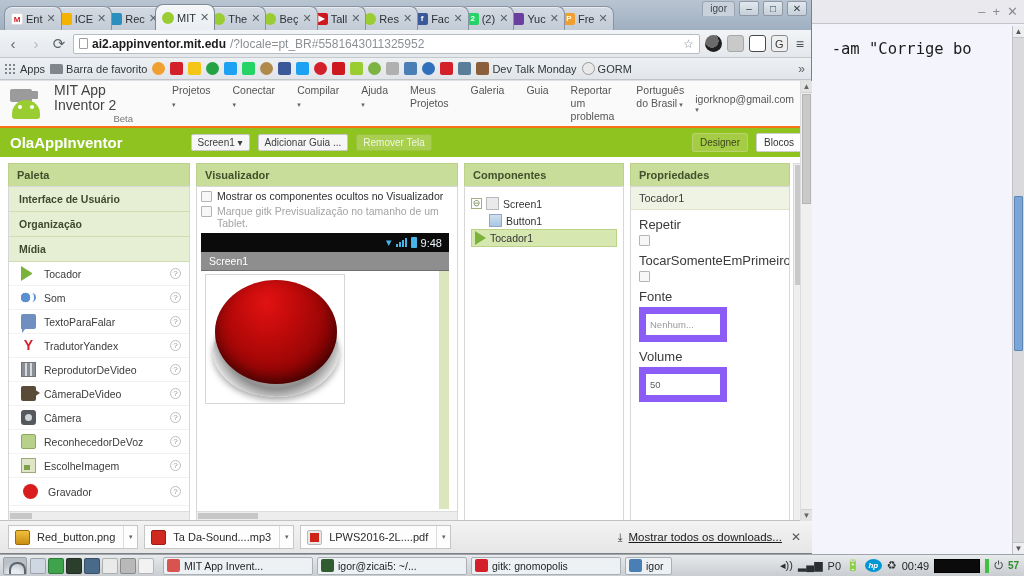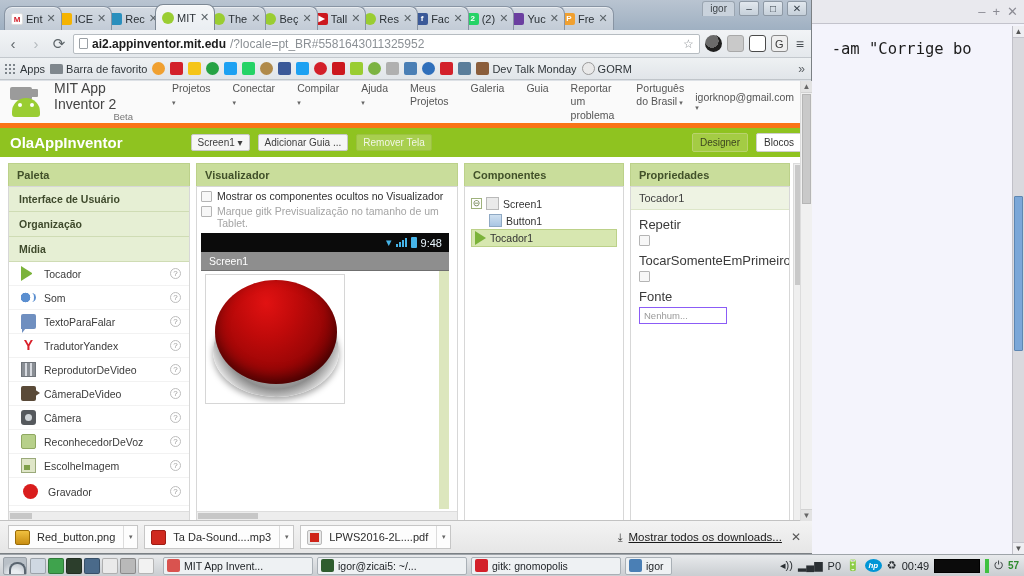--- a/index.html
+++ b/index.html
@@ -144,21 +144,21 @@
   #bookmarks .chev { margin-left: auto; color: #5b6165; font-size: 12px; padding-right: 2px;}
 
   
   #page {
     position: absolute; left: 0; top: 81px; width: 812px; height: 440px;
     background: #fff; overflow: hidden;
   }
 
   
   #ai-topbar {
-    height: 47px; background: #fafafa; border-bottom: 5px solid #f97316;
+    height: 47px; background: #fafafa; border-bottom: 2px solid #f97316;
     display: flex; align-items: center; padding-left: 8px;
   }
   #ai-logo {
     width: 42px; height: 32px; flex: 0 0 42px; position: relative;
   }
   #ai-logo .cam {
     position: absolute; left: 2px; top: 1px; width: 22px; height: 13px;
     background: #9b9b9b; border-radius: 2px;
   }
   #ai-logo .cam:after {
@@ -336,21 +336,21 @@
 
   
   #properties { width: 160px; }
   .psub {
     background: #eef3e3; font-size: 11px; color: #3d3d3d;
     padding: 5px 8px; border-bottom: 1px solid #dde6c9;
   }
   .pfield { padding: 7px 8px 0 8px; }
   .plabel { font-size: 13px; color: #3a3a3a; margin-bottom: 3px; }
   .ptext {
-    width: 88px; height: 17px; background: #fff; border: 1px solid #8b5cf6;
+    width: 88px; height: 35px; background: #fff; border: 7px solid #8b5cf6;
     font-size: 9.5px; color: #5c5c5c; display: flex; align-items: center; padding: 0 4px;
   }
   .ptext.grey { color: #9a9a9a; }
 
   #props-scroll {
     position:absolute; right: 8px; top: 6px; width: 11px; bottom: 0;
     background: #efefef; border: 1px solid #dcdcdc;
   }
   #props-scroll .t { position:absolute; left:1px; right:1px; top:1px; height:120px; background:#c9c9c9;}
 
@@ -756,20 +756,24 @@
                   <span class="fakechk" style="display: block;"></span>
                 </div>
                 <div class="pfield">
                   <div class="plabel">TocarSomenteEmPrimeiroPlano</div>
                   <span class="fakechk" style="display: block;"></span>
                 </div>
                 <div class="pfield">
                   <div class="plabel">Fonte</div>
                   <div class="ptext grey">Nenhum...</div>
                 </div>
+                <div class="pfield">
+                  <div class="plabel">Volume</div>
+                  <div class="ptext">50</div>
+                </div>
               </div>
           </div>
         </div>
 
         <div id="props-scroll">
             <div class="t"></div>
           </div>
       </div>
     </div>
 

